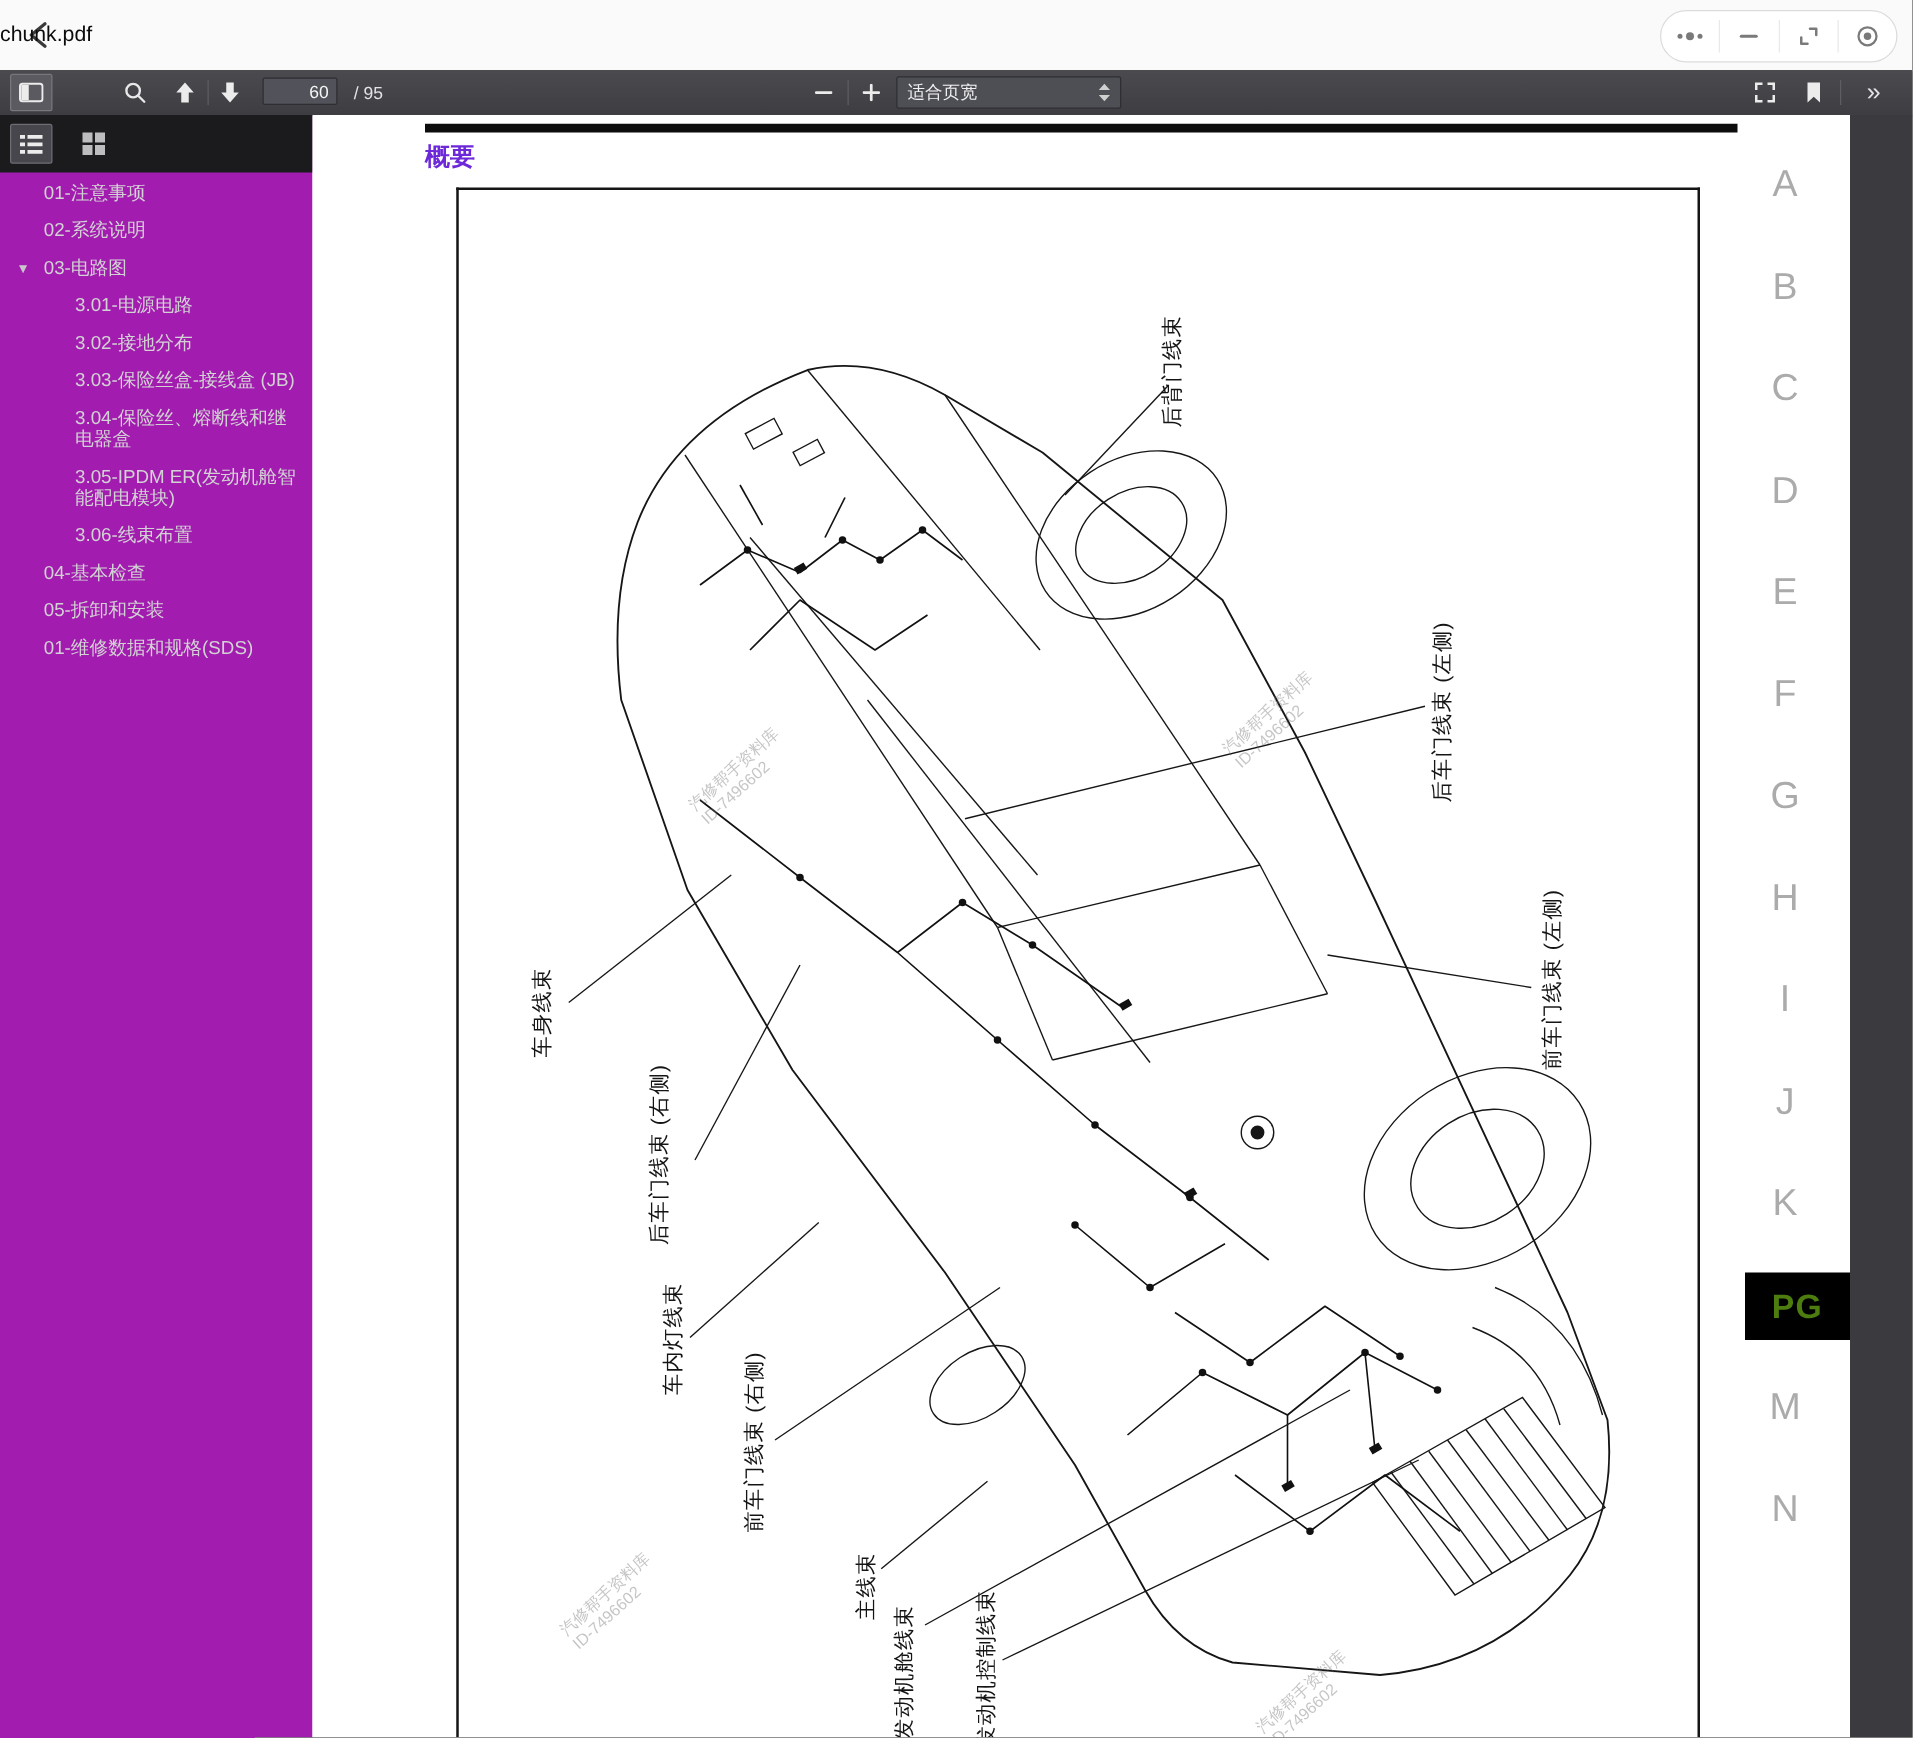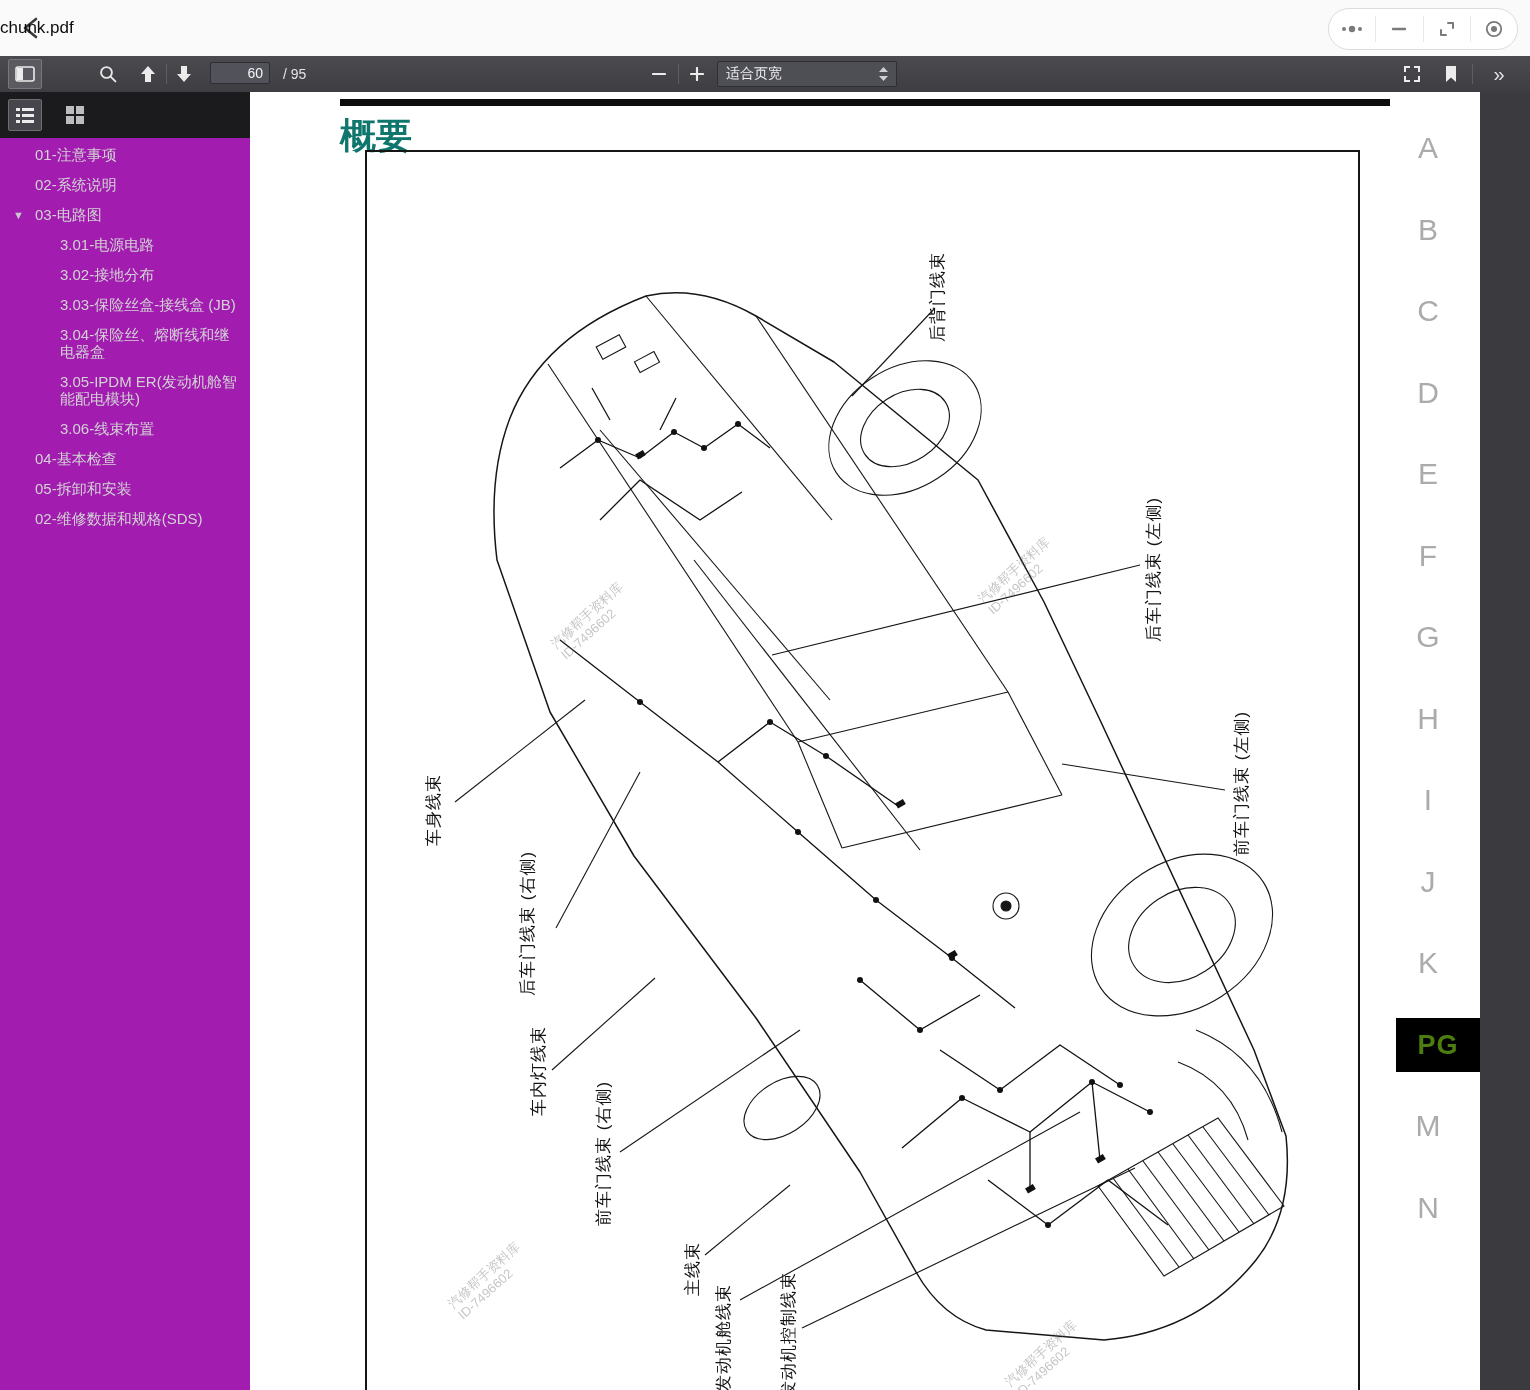--- a/index.html
+++ b/index.html
@@ -48,21 +48,21 @@
   .toc-item{position:relative;color:#d2d2d4;font-size:15px;line-height:17px;
             margin-bottom:13px;cursor:pointer;}
   .toc-item.lvl0{padding-left:35px;padding-right:8px;}
   .toc-item.lvl1{padding-left:60px;padding-right:6px;}
   .toc-item .tri{position:absolute;left:13px;top:1px;font-size:11px;color:#c8c8ca;}
 
   
   .viewer-gutter{position:absolute;left:1480px;top:92px;width:50px;height:1298px;background:#3a3a3f;}
   .pdf-page{position:absolute;left:250px;top:92px;width:1230px;height:1298px;background:#fff;overflow:hidden;}
   .head-rule{position:absolute;left:90px;top:7px;width:1050px;height:7px;background:#0d0d0d;}
-  .page-heading{position:absolute;left:90px;top:20px;font-size:36px;font-weight:bold;color:#0f766e;}
+  .page-heading{position:absolute;left:90px;top:20px;font-size:20px;font-weight:bold;color:#6d28d9;}
   .diagram-box{position:absolute;left:115px;top:58px;width:995px;height:1240px;
                border:2px solid #151515;border-bottom:none;box-sizing:border-box;}
 
   .wm-big{position:absolute;color:rgba(226,136,88,0.30);font-size:68px;font-weight:bold;
           white-space:nowrap;font-family:"Liberation Serif",serif;}
   .wm-small{position:absolute;color:rgba(110,110,110,0.40);font-size:13px;line-height:15px;
             white-space:nowrap;transform:rotate(-42deg);transform-origin:0 0;}
 
   .vlabel{position:absolute;font-size:17px;color:#141414;white-space:nowrap;
           transform:rotate(-90deg);transform-origin:0 0;letter-spacing:1px;}
@@ -203,21 +203,21 @@
         <div class="toc-item lvl0">02-系统说明</div>
         <div class="toc-item lvl0"><span class="tri">▼</span>03-电路图</div>
         <div class="toc-item lvl1">3.01-电源电路</div>
         <div class="toc-item lvl1">3.02-接地分布</div>
         <div class="toc-item lvl1">3.03-保险丝盒-接线盒 (JB)</div>
         <div class="toc-item lvl1">3.04-保险丝、熔断线和继电器盒</div>
         <div class="toc-item lvl1">3.05-IPDM ER(发动机舱智能配电模块)</div>
         <div class="toc-item lvl1">3.06-线束布置</div>
         <div class="toc-item lvl0">04-基本检查</div>
         <div class="toc-item lvl0">05-拆卸和安装</div>
-        <div class="toc-item lvl0">02-维修数据和规格(SDS)</div>
+        <div class="toc-item lvl0">01-维修数据和规格(SDS)</div>
       </div>
   </div>
 
   <div class="viewer-gutter"></div>
 
   <div class="pdf-page">
     <div class="head-rule"></div>
     <div class="page-heading">概要</div>
 
 

